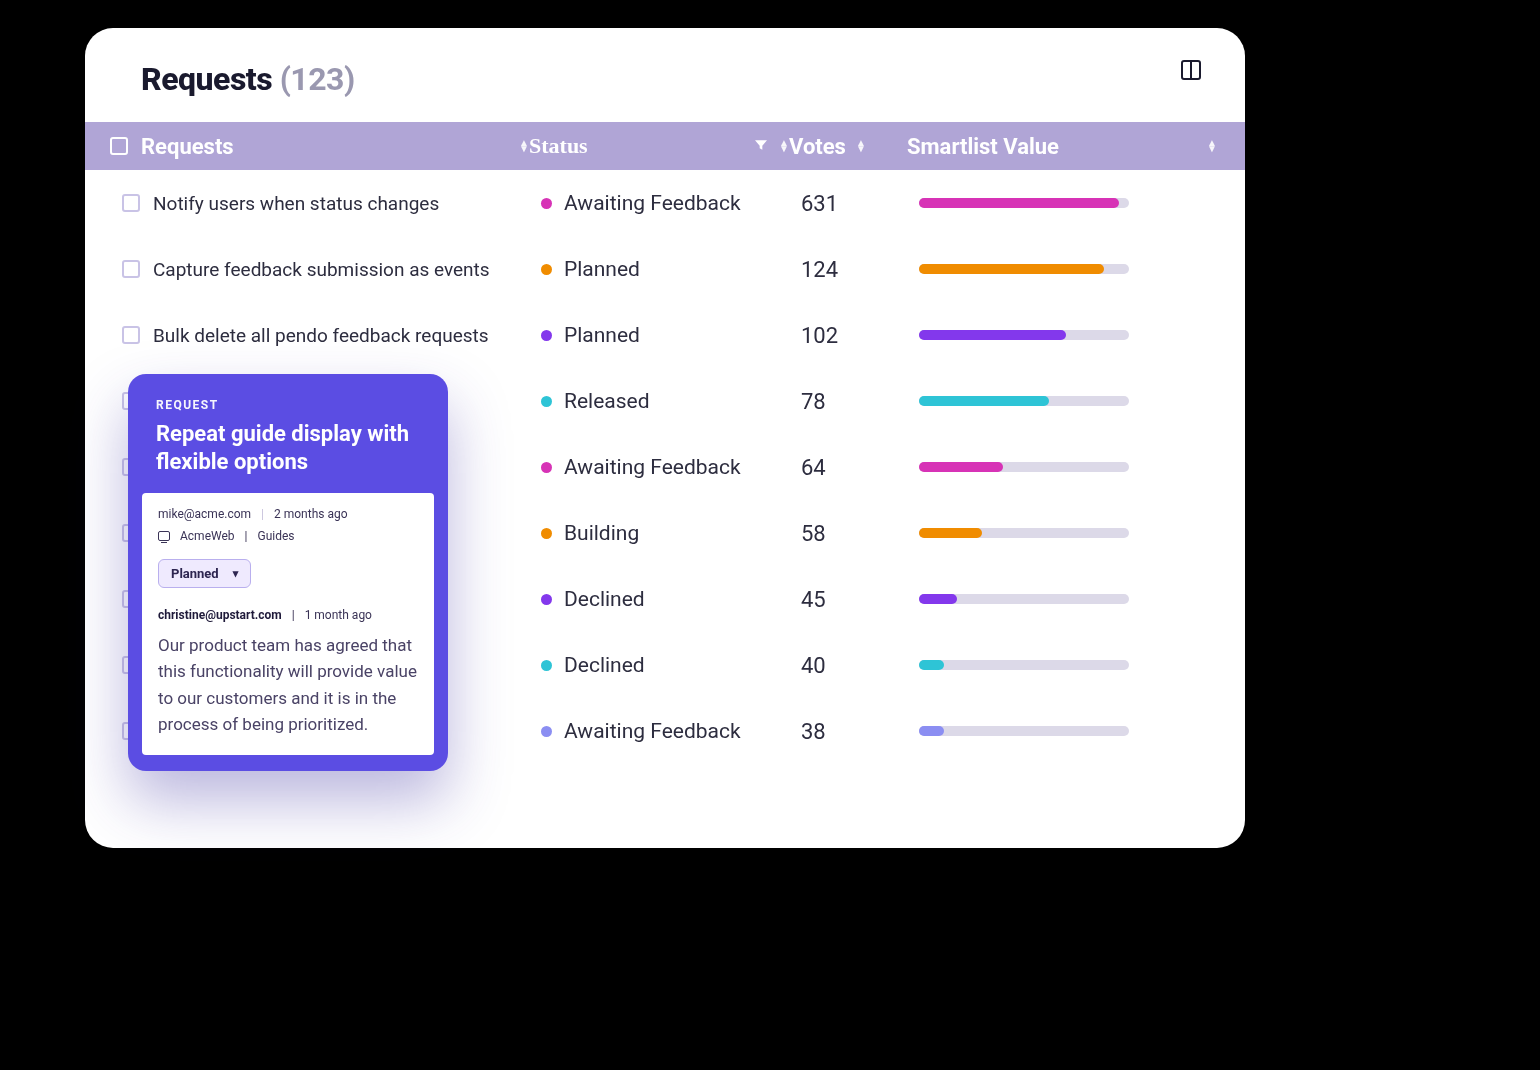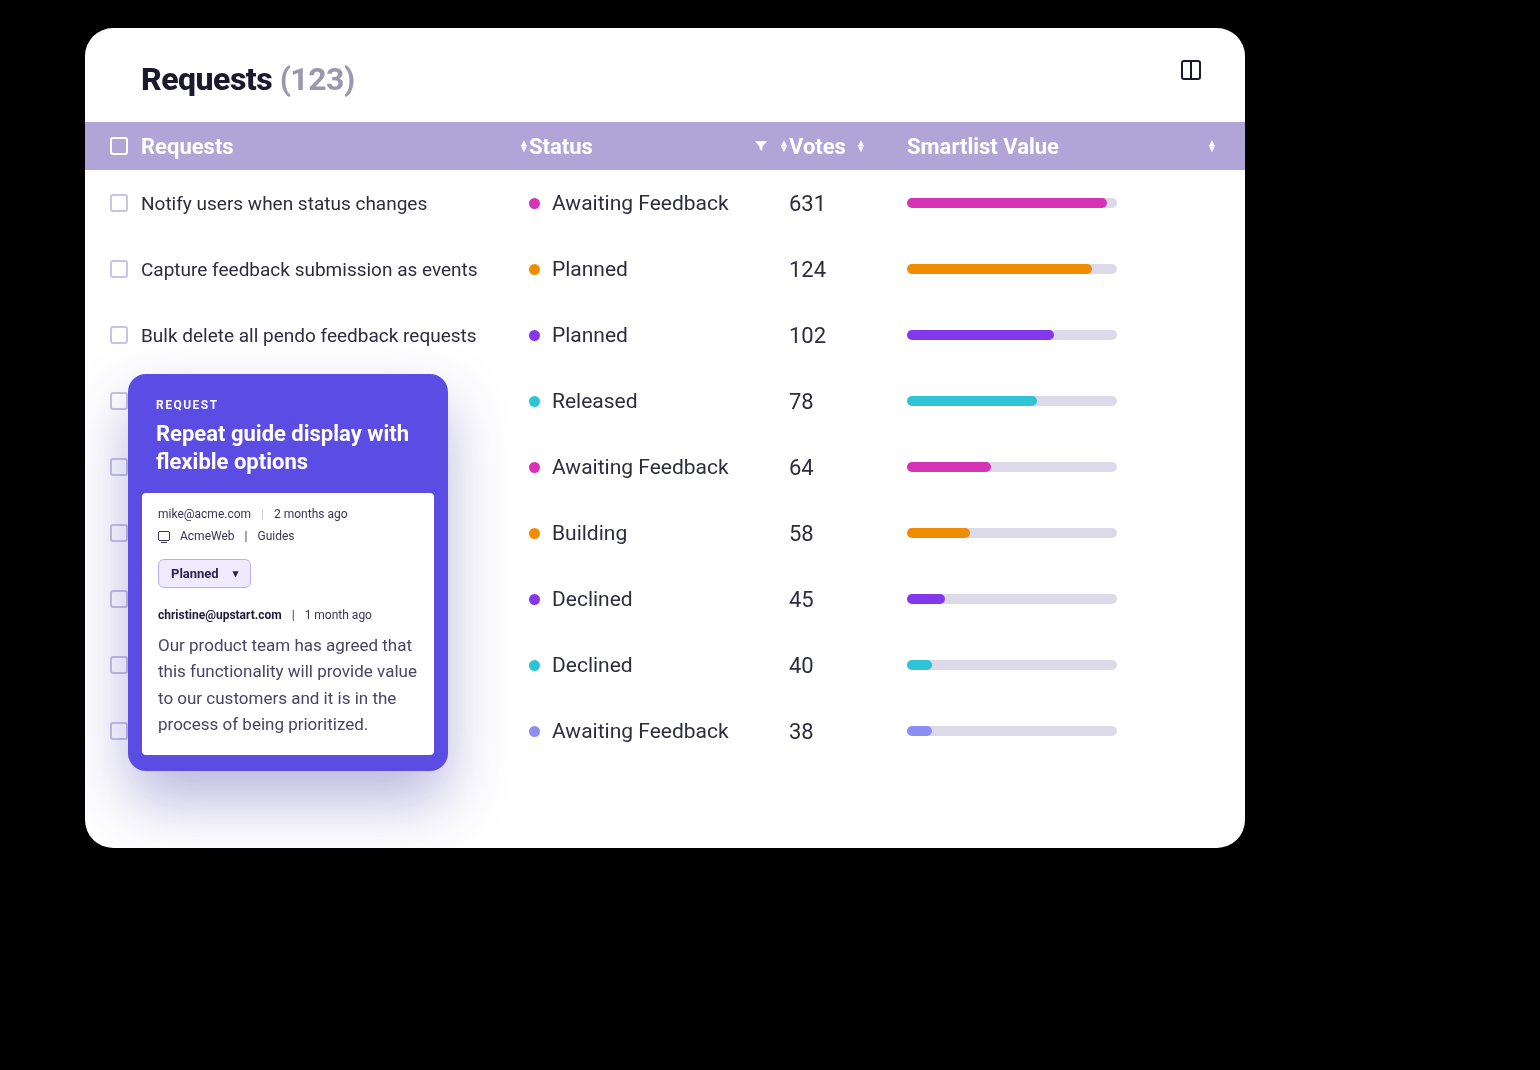--- a/index.html
+++ b/index.html
@@ -54,38 +54,38 @@
     display: flex;
     align-items: center;
     color: #fff;
     font-size: 22px;
     font-weight: 700;
     padding-left: 12px;
   }
   .hcell { display:flex; align-items:center; gap:10px; }
   .hcell.check { width: 44px; justify-content:center; }
   .hcell.req   { flex: 0 0 388px; }
-  .hcell.stat  { flex: 0 0 260px; }
+  .hcell.stat  { flex: 0 0 260px; font-family: Liberation Serif, serif; }
   .hcell.votes { flex: 0 0 118px; }
   .hcell.smart { flex: 1; gap: 20px; }
   .sort-arrows { display:flex; flex-direction:column; line-height:6px; font-size:10px; opacity:.9;}
   .chk {
     width: 18px; height: 18px;
     border: 2px solid #c9c3e6;
     border-radius: 3px;
     background:#fff;
     cursor:pointer;
   }
   .hcell .chk { border-color:#fff; background:transparent; }
   .filter-ic svg { width:16px; height:16px; fill:#fff; }
   .rows { }
   .row {
     display:flex; align-items:center;
     height: 66px;
-    padding-left:12px;
+    padding-left:24px;
   }
   .cell-check { width:44px; display:flex; justify-content:center;}
   .cell-req   { flex:0 0 388px; font-size:19px; color:#2d2d3f; }
   .cell-stat  { flex:0 0 260px; font-size:21px; color:#2d2d3f; display:flex; align-items:center; gap:12px;}
   .cell-votes { flex:0 0 118px; font-size:22px; color:#2d2d3f;}
   .cell-smart { flex:1; padding-right:48px;}
   .dot { width:11px; height:11px; border-radius:50%; display:inline-block;}
   .bar-track {
     height: 10px; width: 210px;
     background:#dcd9e8; border-radius: 6px; position:relative;

